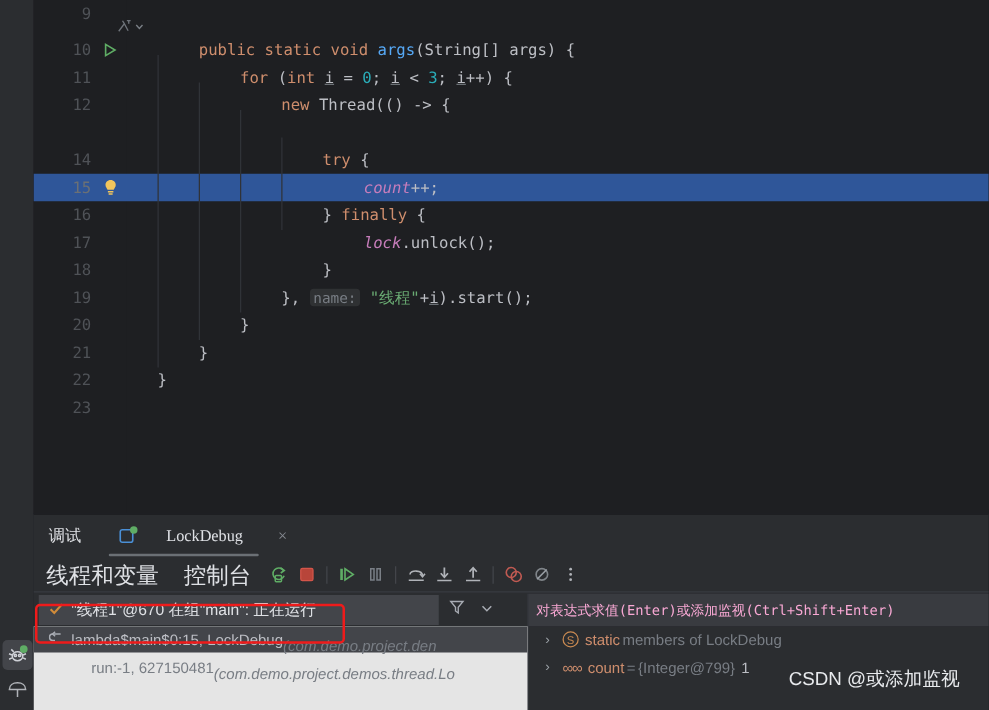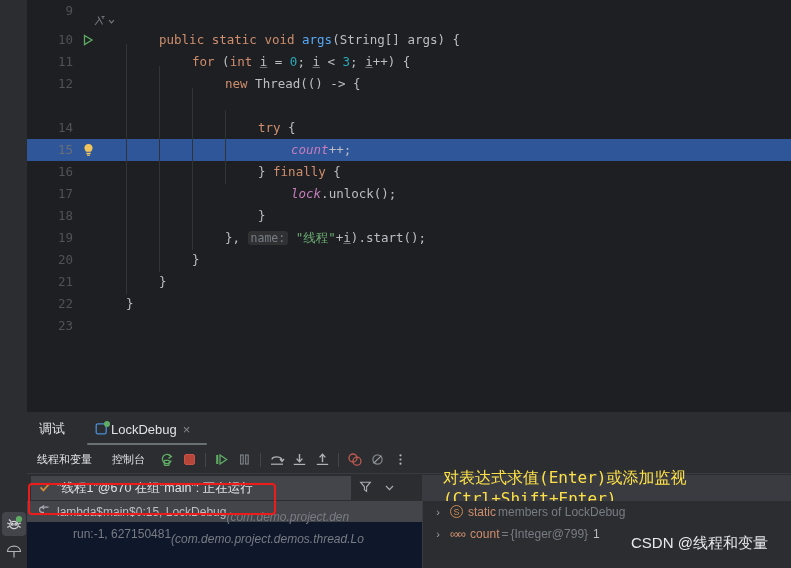--- a/index.html
+++ b/index.html
@@ -89,37 +89,37 @@
   .tabstrip {
     position: absolute; left: 0; top: 1px; width: 764px; height: 34px;
   }
   .tab-label {
     position: absolute; left: 12px; top: 0; height: 34px;
     display: flex; align-items: center;
     color: #dfe1e5; font-size: 13px;
   }
   .tab {
     position: absolute; left: 60px; top: 0; height: 34px;
-    display: flex; align-items: center; gap: 2px; padding: 0 8px;
-    color: #dfe1e5; font-size: 13px;
+    display: flex; align-items: center; gap: 24px; padding: 0 8px;
+    color: #dfe1e5; font-size: 13px; font-family: Liberation Serif, serif;
   }
   .tab-underline {
     position: absolute; left: 60px; bottom: 1px; width: 120px; height: 2px;
     background: #6b7075; border-radius: 1px;
   }
   .tab-close { color: #868a91; font-size: 13px; margin-left: 4px; }
 
   
   .dbg-toolbar {
     position: absolute; left: 0; top: 35px; width: 764px; height: 28px;
     display: flex; align-items: center;
     border-bottom: 1px solid #393b40;
   }
   .dbg-tab {
-    color: #dfe1e5; font-size: 11px; padding: 0 10px; height: 28px;
+    color: #dfe1e5; font-size: 18px; padding: 0 10px; height: 28px;
     display: flex; align-items: center;
   }
   .tbbtn {
     width: 23px; height: 22px; display: flex; align-items: center; justify-content: center;
   }
   .tbsep { width: 1px; height: 14px; background: #43454a; margin: 0 4px; }
 
   
   .sel-row {
     position: absolute; left: 0; top: 64px; width: 764px; height: 26px;
@@ -140,29 +140,29 @@
     position: absolute; left: 332px; top: 1px; height: 24px;
     display: flex; align-items: center; gap: 12px;
   }
   .vsplit {
     position: absolute; left: 395px; top: 64px; width: 1px; height: 93px;
     background: #393b40;
   }
   .watch-input {
     position: absolute; left: 396px; top: 64px; width: 368px; height: 26px;
     background: #393b40;
-    display: flex; align-items: center; padding-left: 20px;
-    color: #fde047; font-size: 16px;
+    display: flex; align-items: center; padding-left: 6px;
+    color: #f9a8d4; font-size: 11px;
     font-family: "DejaVu Sans Mono", monospace;
   }
 
   
   .frames {
     position: absolute; left: 0; top: 90px; width: 395px; height: 67px;
-    background: #0f172a; overflow: hidden;
+    background: #e5e5e5; overflow: hidden;
   }
   .frame-row {
     position: absolute; left: 0; width: 395px; height: 21px;
     display: flex; align-items: center; white-space: nowrap;
     font-size: 12px; color: #bcbec4; padding-left: 30px;
   }
   .frame-row.sel { background: #43454a; }
   .frame-row.dim { color: #787d84; padding-left: 46px; }
   .frame-icon {
     position: absolute; left: 12px; width: 14px;
@@ -481,15 +481,15 @@
         <span class="vname">count</span>
         <span class="vdim" style="margin-left:-3px"> = </span>
         <span class="vdim" style="margin-left:-3px">{Integer@799}</span>
         <span>1</span>
       </div>
     </div>
   </div>
 
   <div class="redbox"></div>
 
-  <div class="watermark">CSDN @线程和变量</div>
+  <div class="watermark">CSDN @或添加监视</div>
 
 </div>
 
 </body></html>

